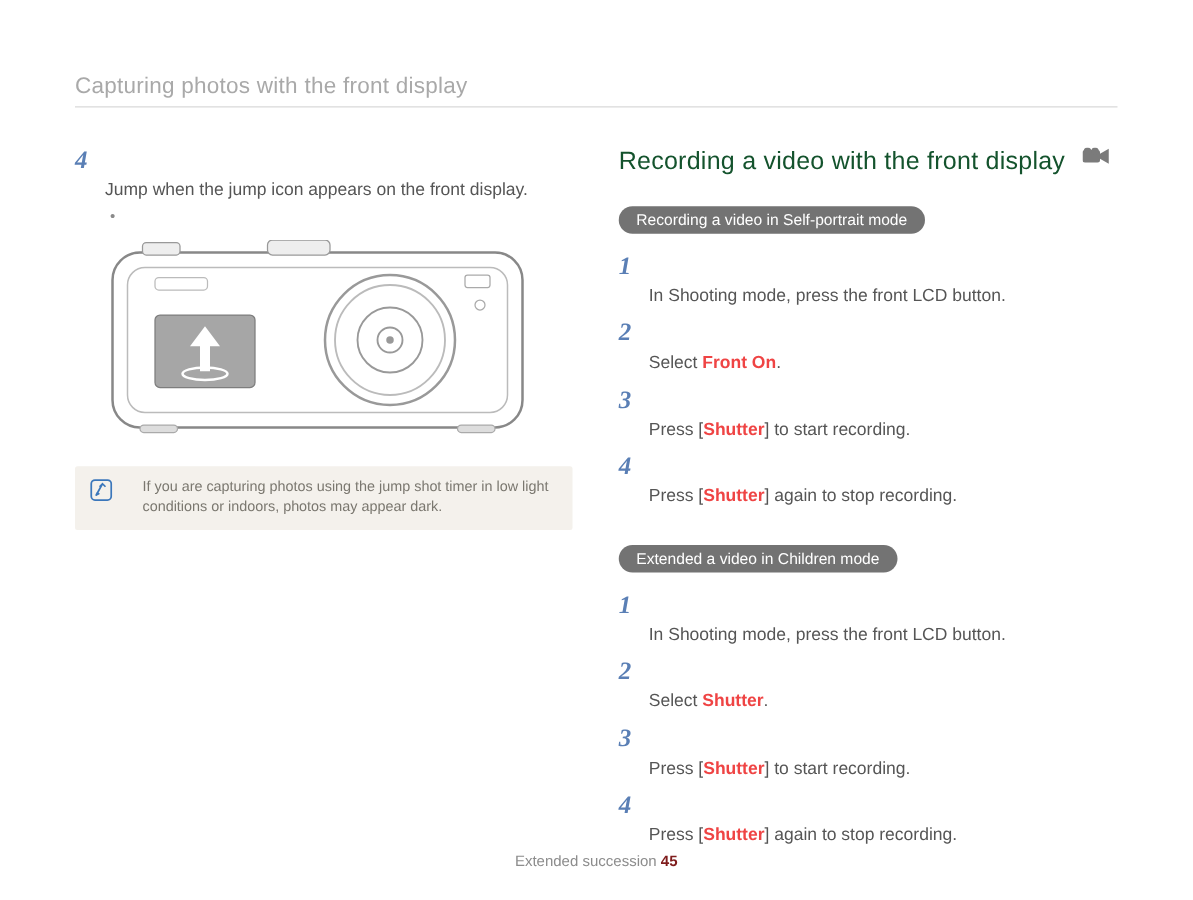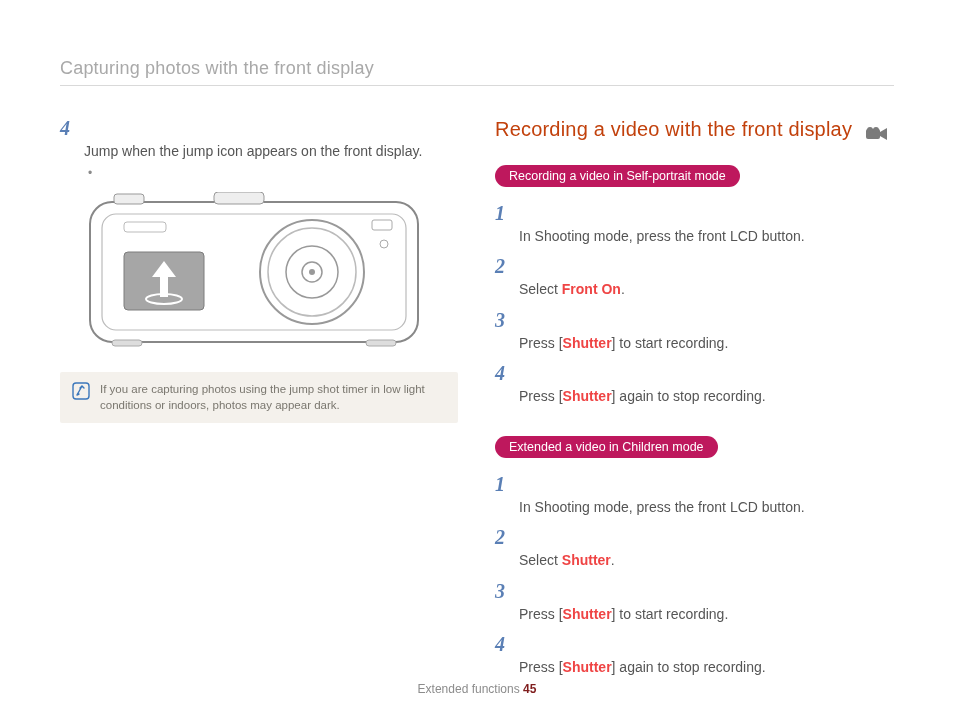--- a/index.html
+++ b/index.html
@@ -33,35 +33,35 @@
   .step-text .b { font-weight: 700; color: #ef4444; }
   .sub-bullet {
     display: flex; align-items: flex-start; gap: 8px;
     margin-left: 28px; margin-top: 2px; margin-bottom: 10px;
   }
   .sub-bullet .dot { color: #8a8a8a; font-size: 12px; line-height: 1.4; }
   .sub-bullet .txt { font-size: 12.5px; color: #777; }
   .camera-wrap { margin: 10px 0 16px 24px; }
   .note-box {
     background: #f4f1ec; border-radius: 2px;
-    display: flex; align-items: flex-start; gap: 10px;
+    display: flex; align-items: flex-start; gap: 24px;
     padding: 10px 12px; margin-left: 0; width: 398px;
   }
   .note-icon {
     width: 18px; height: 18px; flex: 0 0 18px;
   }
   .note-text { font-size: 11.5px; color: #7a776f; line-height: 1.35; }
   .section-title {
-    color: #c2410c; font-size: 20px; font-weight: 400;
-    display: flex; align-items: flex-end; gap: 14px;
+    color: #14532d; font-size: 20px; font-weight: 400;
+    display: flex; align-items: flex-start; gap: 14px;
     margin-bottom: 24px; letter-spacing: 0.2px;
   }
   .video-icon { color: #7b7b7b; }
   .pill {
-    display: inline-block; background: #be185d; color: #fff;
+    display: inline-block; background: #737373; color: #fff;
     font-size: 12.5px; padding: 4px 14px; border-radius: 12px;
     margin-bottom: 16px;
   }
   .steps-block { margin-bottom: 30px; }
   .steps-block .step { margin-bottom: 10px; }
   .footer {
     position: absolute; bottom: 24px; left: 0; right: 0;
     text-align: center; font-size: 12px; color: #8c8c8c;
   }
   .footer .pg { color: #7f1d1d; font-weight: 600; margin-left: 0; }
@@ -176,16 +176,16 @@
             <div class="step">
               <div class="step-num">4</div>
               <div class="step-text">Press [<span class="b">Shutter</span>] again to stop recording.</div>
             </div>
           </div>
       </div>
     </div>
   </div>
 
   <div class="footer">
-    <span>Extended functions</span>
+    <span>Extended succession</span>
     <span class="pg">45</span>
   </div>
 </div>
 
 </body></html>

